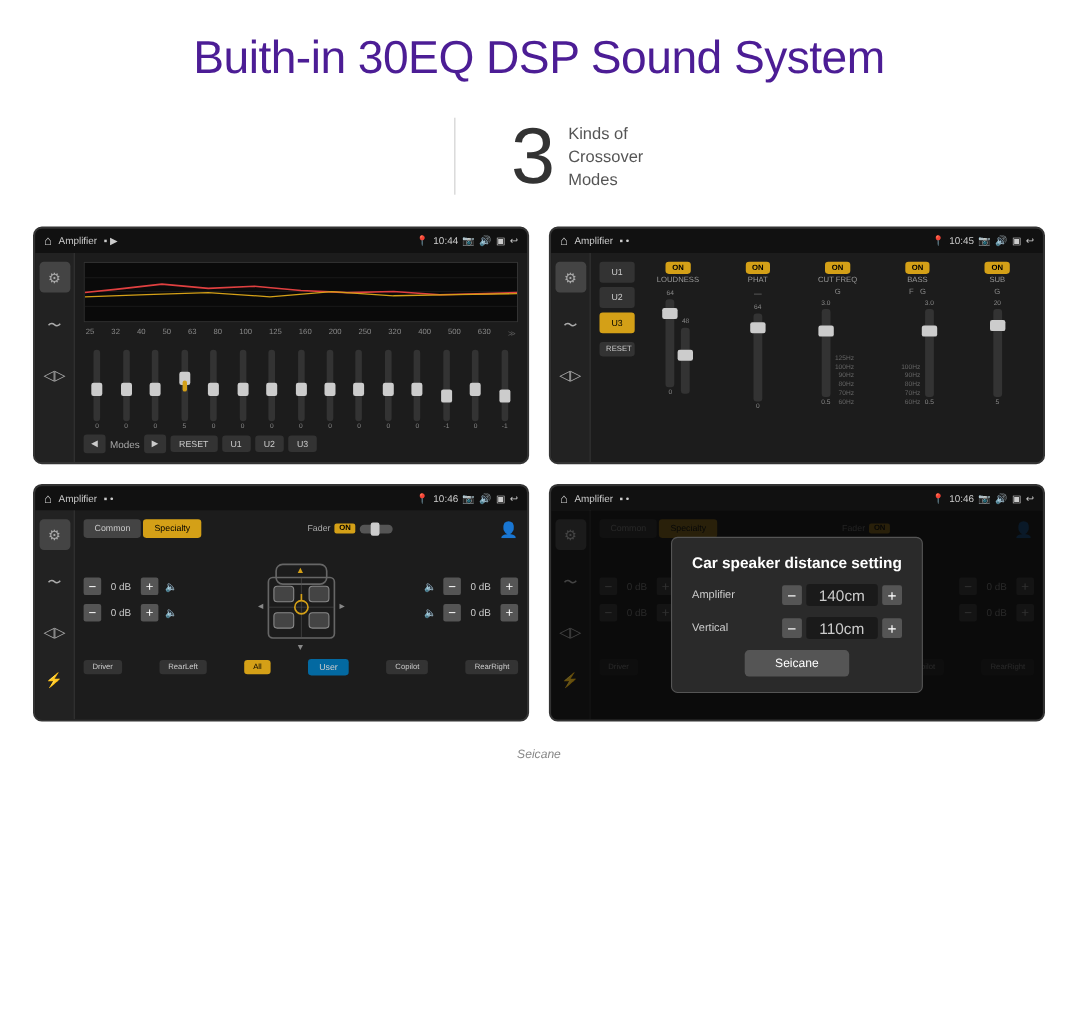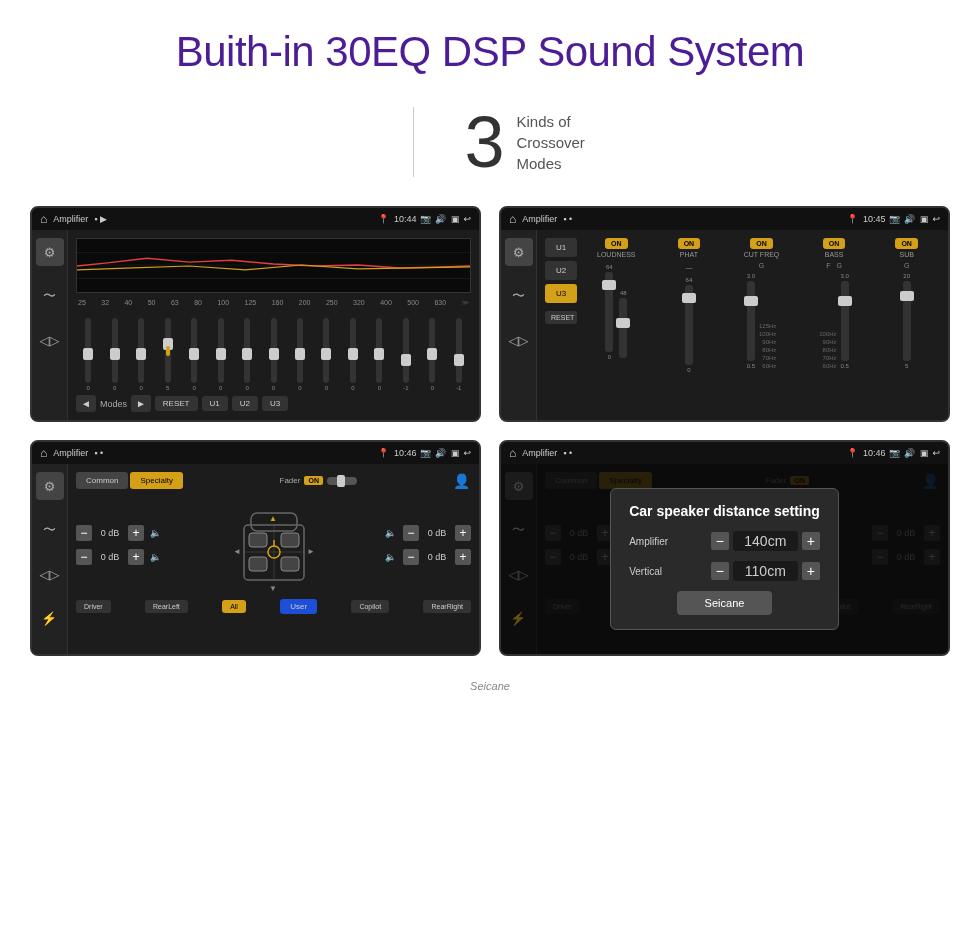--- a/index.html
+++ b/index.html
@@ -348,21 +348,21 @@
       background: #333;
       color: #ccc;
       border: none;
       border-radius: 3px;
       font-size: 7px;
       padding: 3px 8px;
       cursor: pointer;
     }
     .pos-btn.active { background: #d4a017; color: #000; }
     .user-btn {
-      background: #1d4ed8;
+      background: #0369a1;
       color: #ccc;
       border: none;
       border-radius: 3px;
       font-size: 8px;
       padding: 3px 10px;
       cursor: pointer;
       text-align: right;
     }
 
     

